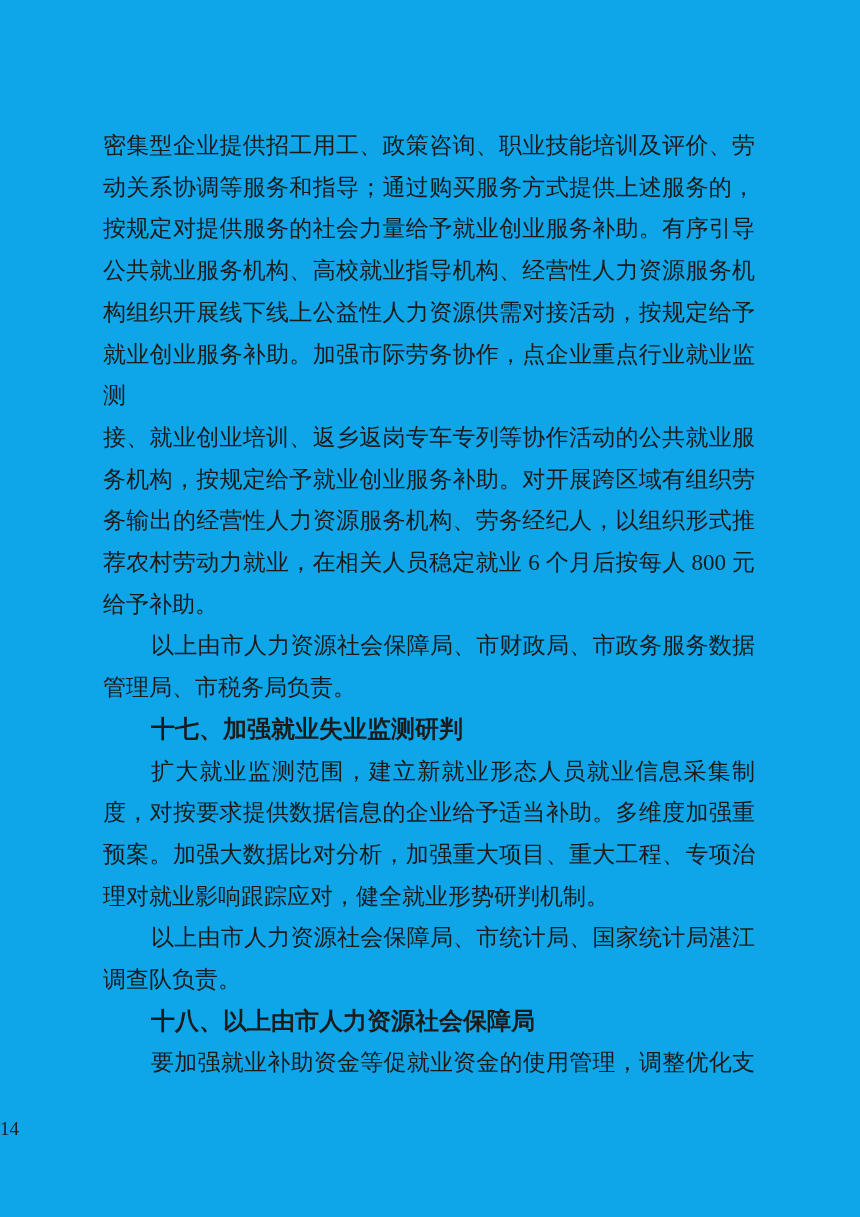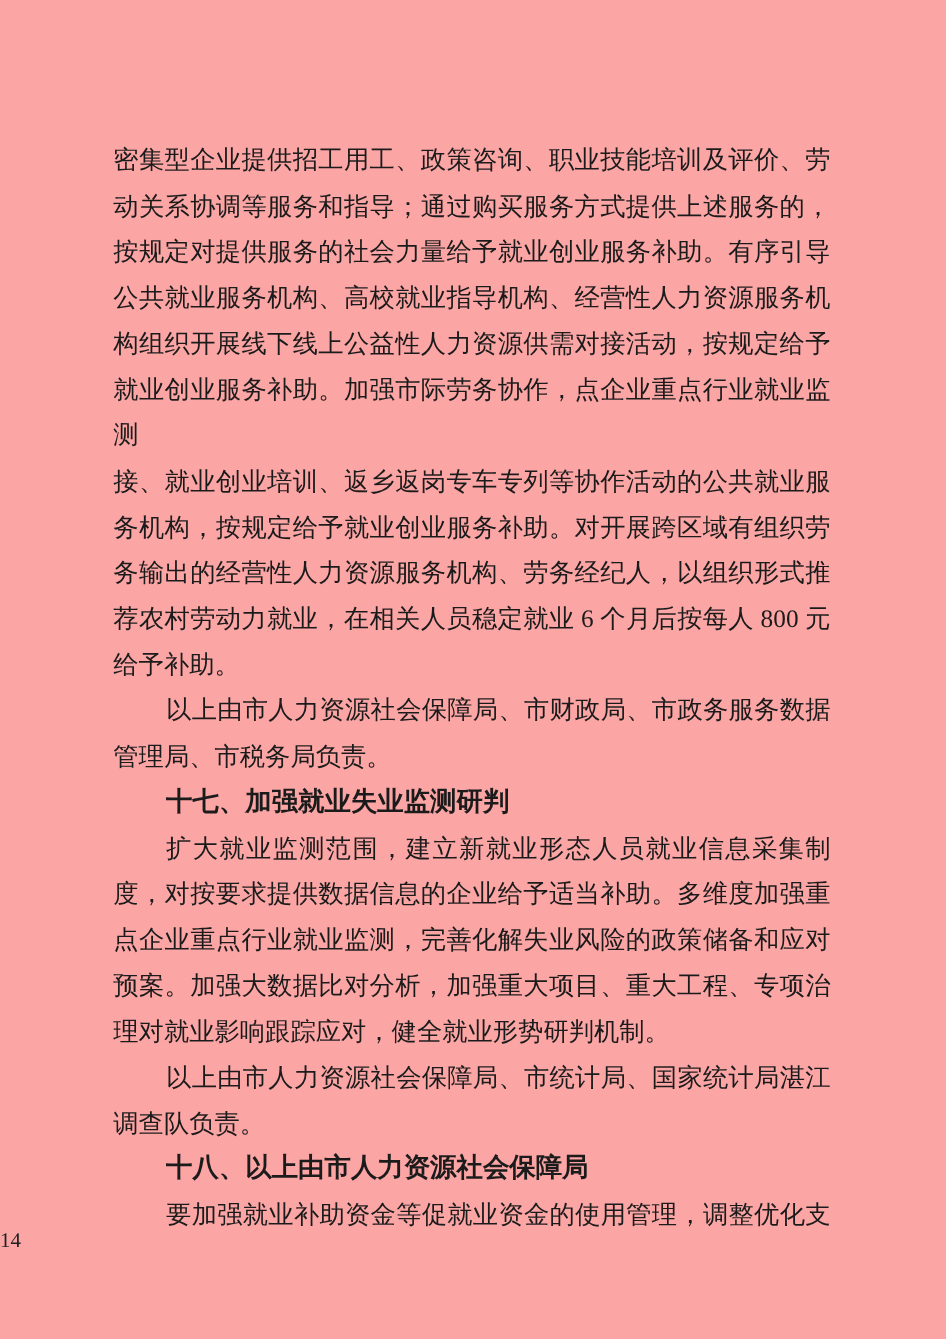--- a/index.html
+++ b/index.html
@@ -6,21 +6,21 @@
   body {
     width: 860px;
     height: 1217px;
     background: #ffffff;
     position: relative;
     overflow: hidden;
   }
   .doc-page {
     position: absolute;
     inset: 0;
-    background: #fca5a5;
+    background: #0ea5e9;
   }
   .text-block {
     position: absolute;
     left: 103px;
     top: 125px;
     width: 652px;
     color: #1b1b1b;
     font-family: "Liberation Serif", "DejaVu Serif", serif;
     font-size: 23px;
     line-height: 41.7px;
@@ -69,21 +69,20 @@
     <div class="ln jl">接、就业创业培训、返乡返岗专车专列等协作活动的公共就业服</div>
     <div class="ln jl">务机构，按规定给予就业创业服务补助。对开展跨区域有组织劳</div>
     <div class="ln jl">务输出的经营性人力资源服务机构、劳务经纪人，以组织形式推</div>
     <div class="ln jl">荐农村劳动力就业，在相关人员稳定就业 6 个月后按每人 800 元</div>
     <div class="ln">给予补助。</div>
     <div class="ln jl in">以上由市人力资源社会保障局、市财政局、市政务服务数据</div>
     <div class="ln">管理局、市税务局负责。</div>
     <div class="ln hd in">十七、加强就业失业监测研判</div>
     <div class="ln jl in">扩大就业监测范围，建立新就业形态人员就业信息采集制</div>
     <div class="ln jl">度，对按要求提供数据信息的企业给予适当补助。多维度加强重</div>
-    <div class="ln jl">点企业重点行业就业监测，完善化解失业风险的政策储备和应对</div>
     <div class="ln jl">预案。加强大数据比对分析，加强重大项目、重大工程、专项治</div>
     <div class="ln">理对就业影响跟踪应对，健全就业形势研判机制。</div>
     <div class="ln jl in">以上由市人力资源社会保障局、市统计局、国家统计局湛江</div>
     <div class="ln">调查队负责。</div>
     <div class="ln hd in">十八、以上由市人力资源社会保障局</div>
     <div class="ln jl in">要加强就业补助资金等促就业资金的使用管理，调整优化支</div>
   </div>
 
   <div class="page-number">14</div>
 

